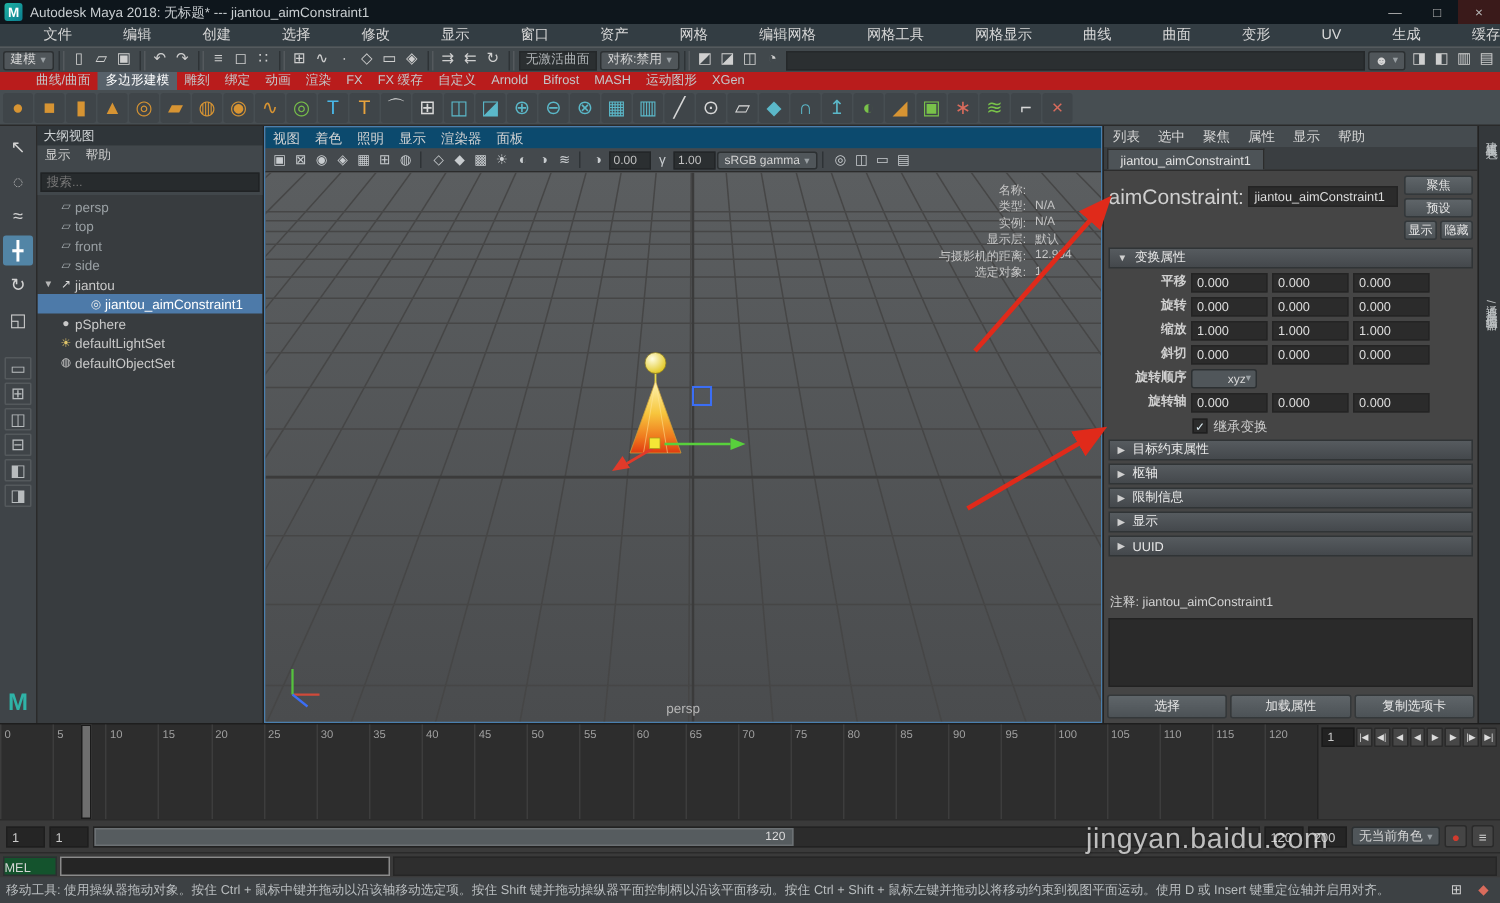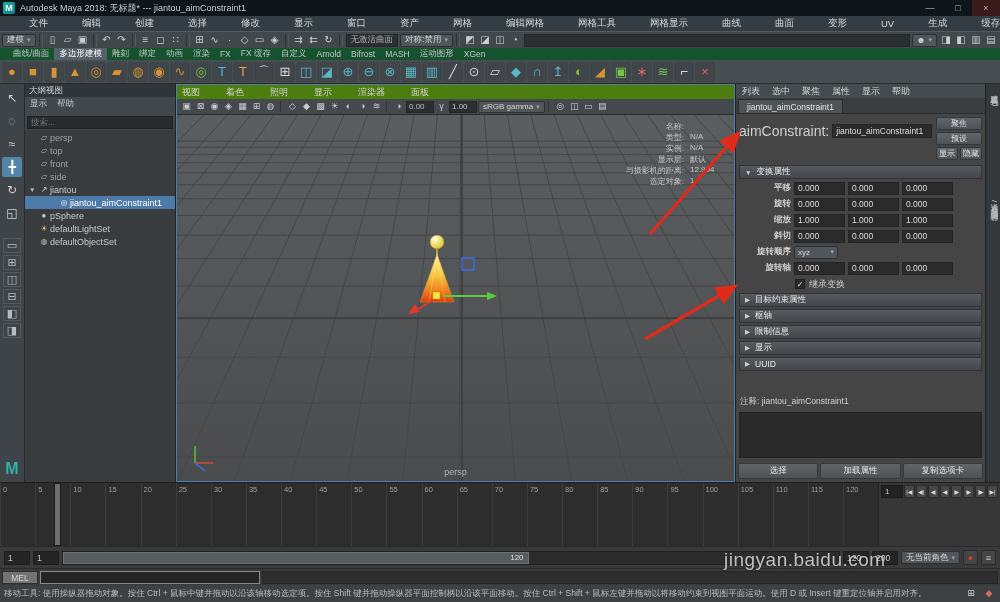--- a/index.html
+++ b/index.html
@@ -25,21 +25,21 @@
   
   .statusline { height:17px; background:#41484c; border-top:1px solid #545a5e; display:flex; align-items:center; font-size:9px; flex:0 0 17px; padding:0 2px; gap:2px; }
   .sl-dropdown { display:flex; align-items:center; gap:3px; background:#50565a; border:1px solid #2c3032; border-radius:2px; height:13px; padding:0 4px; white-space:nowrap; font-size:8.5px; color:#d5d5d5; }
   .sl-sep { width:4px; height:13px; border-left:1px solid #2e3336; border-right:1px solid #54595d; margin:0 1px; }
   .sl-group { display:flex; align-items:center; gap:1px; }
   .sl-icon { width:14px; height:14px; font-size:10px; line-height:14px; text-align:center; color:#cfcfcf; }
   .sl-field { background:#2b2f31; border:1px solid #25282a; height:13px; font-size:8.5px; padding:0 4px; color:#aeb2b5; display:flex; align-items:center; white-space:nowrap; }
   .sl-field.grow { flex:1; min-width:60px; }
 
   
-  .shelftabs { height:12px; background:#14532d; display:flex; align-items:center; font-size:8.5px; flex:0 0 12px; padding-left:8px; }
+  .shelftabs { height:12px; background:#b91c1c; display:flex; align-items:flex-start; font-size:8.5px; flex:0 0 12px; padding-left:19px; }
   .shelf-tab { padding:0 5px; color:#c3c6c8; white-space:nowrap; }
   .shelf-tab.active { background:#57616a; color:#fff; }
   .shelficons { height:24px; background:#474e52; display:flex; align-items:center; padding:0 2px; gap:1px; flex:0 0 24px; border-bottom:1px solid #2a2a2a; }
   .shelf-icon { width:20px; height:20px; border-radius:2px; font-size:13px; display:flex; align-items:center; justify-content:center; background:#3f4549; }
 
   
   .main { flex:1; display:flex; min-height:0; }
   .toolbox { width:24px; background:#3f4448; display:flex; flex-direction:column; align-items:center; padding-top:4px; gap:3px; flex:0 0 24px; }
   .tool { width:20px; height:20px; font-size:12px; color:#d2d2d2; display:flex; align-items:center; justify-content:center; border-radius:2px; }
   .tool.active { background:#5285a6; color:#fff; }
@@ -56,21 +56,21 @@
   .osearch { width:100%; height:13px; background:#272b2d; border:1px solid #202325; color:#9aa0a3; font-size:8.5px; padding:0 3px; font-family:inherit; }
   .otree { flex:1; padding-top:1px; font-size:9px; overflow:hidden; }
   .orow { height:13px; display:flex; align-items:center; color:#c9c9c9; padding-left:4px; white-space:nowrap; }
   .orow.selected { background:#4d7aa9; color:#fff; }
   .orow.dim { color:#9aa0a4; }
   .oexp { width:9px; font-size:6.5px; color:#b7b7b7; flex:0 0 9px; }
   .oicon { width:12px; text-align:center; font-size:8px; flex:0 0 12px; }
 
   
   .viewport { flex:1; display:flex; flex-direction:column; min-width:0; border:1px solid #4a7fae; background:#515151; }
-  .vp-menus { height:14px; background:#4d7c0f; display:flex; font-size:9px; align-items:center; flex:0 0 14px;gap:16px; }
+  .vp-menus { height:14px; background:#0c4a6e; display:flex; font-size:9px; align-items:center; flex:0 0 14px; }
   .vp-menus span { padding:0 5px; color:#d3d3d3; }
   .vp-toolbar { height:16px; background:#44494d; display:flex; align-items:center; font-size:9px; gap:1px; padding:0 3px; border-bottom:1px solid #2c2c2c; flex:0 0 16px; }
   .vpt-icon { width:13px; height:13px; font-size:9px; line-height:13px; text-align:center; color:#c8cccf; }
   .vpt-sep { width:3px; height:11px; border-left:1px solid #2e3336; margin:0 2px; }
   .vpt-field { width:28px; height:12px; background:#2b2f31; border:1px solid #232628; color:#c2c2c2; font-size:8px; display:flex; align-items:center; padding:0 2px; }
   .vpt-select { height:12px; background:#50565a; border:1px solid #2c3032; color:#d2d2d2; font-size:8px; display:flex; align-items:center; gap:3px; padding:0 4px; border-radius:2px; white-space:nowrap; }
   .vp-canvas { flex:1; position:relative; overflow:hidden; background:linear-gradient(#5b5e60,#4a4c4e); }
   .gridsvg, .objsvg { position:absolute; inset:0; width:100%; height:100%; }
   .hud { position:absolute; top:6px; right:8px; font-size:8px; color:#c5c5c5; z-index:3; }
   .hud-row { display:flex; justify-content:flex-end; }
@@ -93,21 +93,21 @@
   .attr-side { width:46px; flex:0 0 46px; display:flex; flex-direction:column; gap:2px; }
   .side-btn { height:13px; background:linear-gradient(#5f6569,#4c5256); border:1px solid #33383b; border-radius:2px; font-size:8px; color:#e4e4e4; text-align:center; line-height:12px; }
   .side-row { display:flex; gap:2px; }
   .side-row .side-btn { flex:1; }
   .attr-scroll { flex:1; padding:3px 3px 2px; display:flex; flex-direction:column; gap:2px; overflow:hidden; min-height:0; }
   .sec-header { height:14px; flex:0 0 14px; background:linear-gradient(#565b5f,#44484c); border:1px solid #303436; display:flex; align-items:center; gap:5px; font-size:8.5px; color:#e8e8e8; padding:0 5px; }
   .sec-arrow { font-size:6.5px; color:#cfcfcf; }
   .trow { display:flex; align-items:center; gap:3px; height:14px; flex:0 0 14px; }
   .trow-label { width:52px; flex:0 0 52px; text-align:right; color:#cfcfcf; font-size:8.5px; white-space:nowrap;font-weight:bold; }
   .tfield { width:51px; flex:0 0 51px; background:#2b2b2b; border:1px solid #242424; height:13px; font-size:8.5px; color:#ddd; padding:0 3px; display:flex; align-items:center; }
-  .tselect { width:44px; height:13px; background:#50565a; border:1px solid #2c3032; border-radius:2px; color:#d8d8d8; font-size:8px; display:flex; align-items:center; justify-content:space-between; padding:0 3px; }
+  .tselect { width:44px; height:13px; background:#50565a; border:1px solid #2c3032; border-radius:2px; color:#d8d8d8; font-size:8px; display:flex; align-items:center; justify-content:flex-end; padding:0 3px; }
   .checkrow { display:flex; align-items:center; gap:4px; height:14px; flex:0 0 14px; padding-left:56px; }
   .checkbox { width:10px; height:10px; background:#2b2b2b; border:1px solid #1f1f1f; color:#d8e8ee; font-size:8px; line-height:9px; text-align:center; }
   .notes-label { margin-top:auto; font-size:8.5px; color:#d2d2d2; padding:2px 1px; white-space:nowrap; overflow:hidden; }
   .notes-box { height:46px; flex:0 0 46px; background:#2a2a2a; border:1px solid #222; }
   .attr-footer { display:flex; gap:2px; padding:3px 2px; flex:0 0 auto; }
   .footer-btn { flex:1; height:16px; background:linear-gradient(#5f6569,#4c5256); border:1px solid #34383a; border-radius:2px; color:#e6e6e6; font-size:8.5px; display:flex; align-items:center; justify-content:center; white-space:nowrap; }
 
   
   .rightstrip { width:15px; flex:0 0 15px; background:#34383b; border-left:1px solid #222; display:flex; flex-direction:column; align-items:center; font-size:8px; color:#bcc0c2; }
   .vtab { writing-mode:vertical-rl; padding:4px 0; letter-spacing:1px; white-space:nowrap; }
@@ -126,21 +126,21 @@
   
   .rangebar { height:22px; flex:0 0 22px; background:#3a3a3a; display:flex; align-items:center; gap:3px; padding:0 4px; font-size:8.5px; border-top:1px solid #2b2b2b; }
   .rb-field { width:26px; flex:0 0 26px; height:14px; background:#252525; border:1px solid #1e1e1e; color:#ccc; display:flex; align-items:center; padding:0 3px; }
   .rb-track { flex:1; height:14px; background:#2c2c2c; border:1px solid #222; position:relative; min-width:0; }
   .rb-handle { position:absolute; left:0; top:0; bottom:0; width:60%; background:#565c5f; border:1px solid #6c7174; display:flex; align-items:center; justify-content:flex-end; padding-right:4px; color:#ddd; font-size:8px; }
   .rb-icon { width:15px; height:15px; font-size:9px; line-height:15px; text-align:center; color:#cfcfcf; background:#454545; border:1px solid #2a2a2a; border-radius:2px; }
   .rb-icon.red { color:#d23b2e; }
 
   
   .cmdline { height:17px; flex:0 0 17px; background:#3a3a3a; display:flex; align-items:center; gap:2px; padding:0 2px; border-top:1px solid #2a2a2a; }
-  .cmd-label { width:36px; flex:0 0 36px; height:13px; background:#737373; font-size:8.5px; color:#d5d5d5; text-align:center; line-height:13px; border:1px solid #2c2f31; }
+  .cmd-label { width:36px; flex:0 0 36px; height:13px; background:#14532d; font-size:8.5px; color:#d5d5d5; line-height:13px; border:1px solid #2c2f31; }
   .cmd-input { width:220px; flex:0 0 220px; height:13px; background:#252525; border:1px solid #8a8a8a; font-family:inherit; color:#ddd; }
   .cmd-results { flex:1; height:13px; background:#2e2e2e; border:1px solid #262626; }
   .helpline { height:17px; flex:0 0 17px; background:#3d4144; display:flex; align-items:center; font-size:8.5px; color:#b9bdbf; padding:0 4px; gap:4px; }
   .help-text { flex:1; white-space:nowrap; overflow:hidden; }
   .hl-icon { width:14px; height:13px; font-size:9px; line-height:13px; text-align:center; flex:0 0 14px; }
 
   
   .annotations { position:absolute; inset:0; width:1000px; height:602px; pointer-events:none; z-index:40; }
   .watermark { position:absolute; left:724px; top:549px; font-size:19px; color:#e3e3e3; opacity:.8; z-index:45; letter-spacing:.5px; text-shadow:0 1px 2px rgba(0,0,0,.45); }
 </style>

